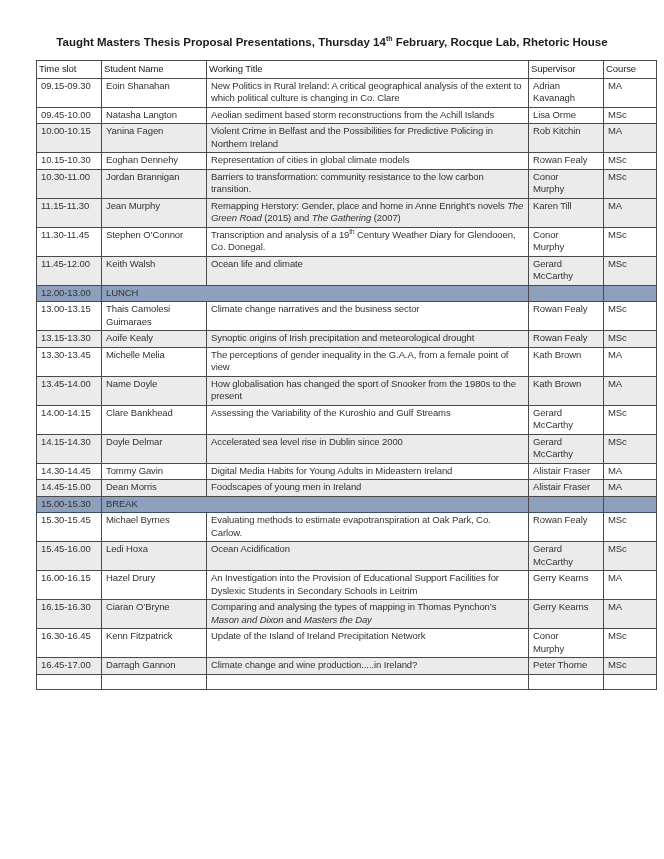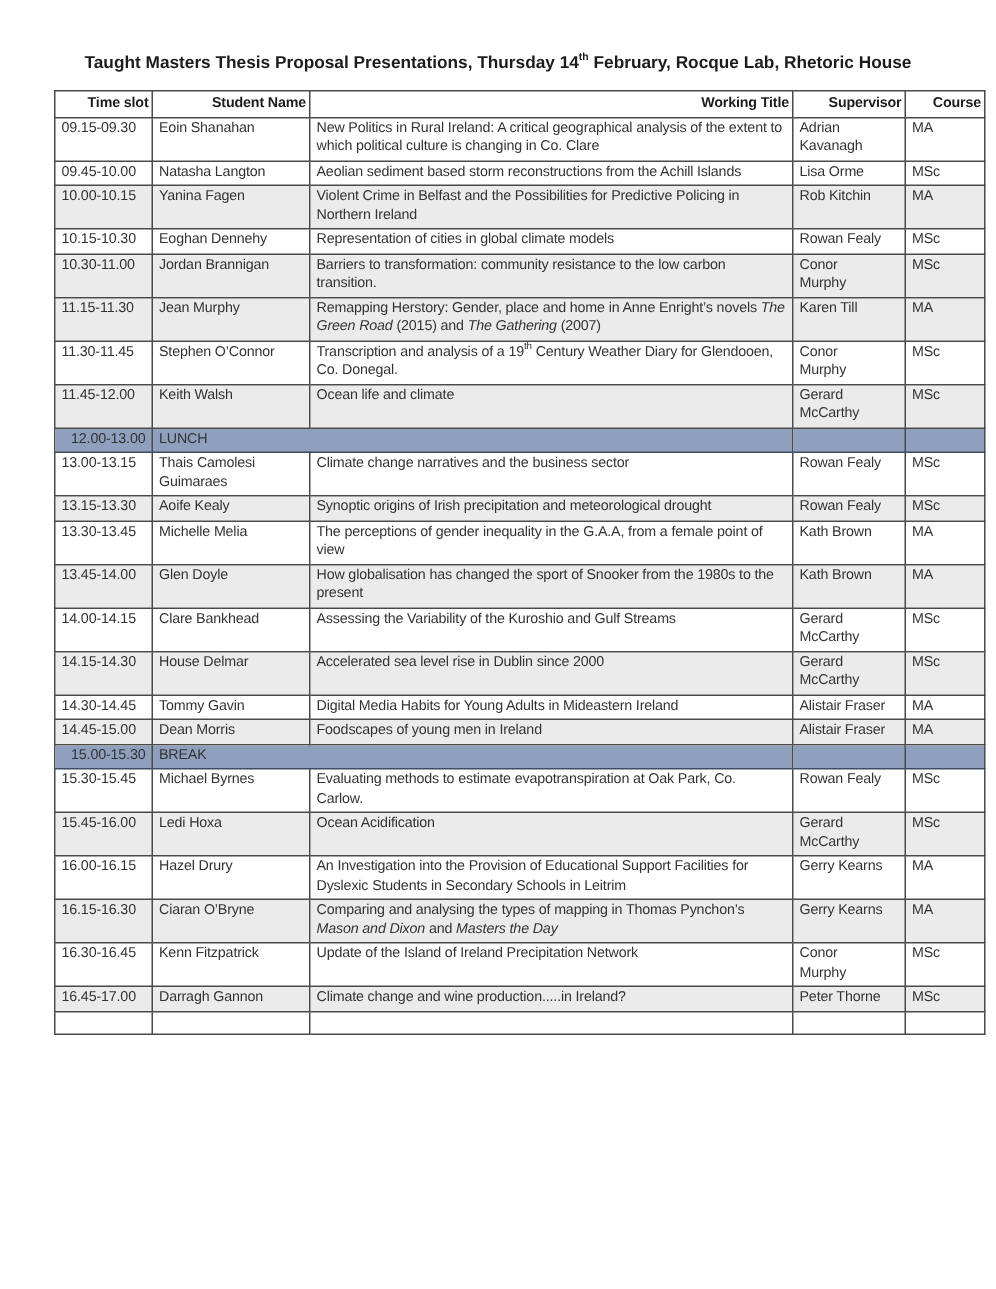--- a/index.html
+++ b/index.html
@@ -30,32 +30,31 @@
     letter-spacing:-0.1px;
   }
   .schedule th,.schedule td{
     border:1px solid var(--border);
     padding:1px 4px 2px 4px;
     vertical-align:top;
     text-align:left;
     overflow:hidden;
   }
   .schedule th{
-    text-align:right;
-    font-weight:bold;
+    text-align:left;
+    font-weight:normal;
     color:#1c1c1c;
     padding:2px 2px 2px 2px;
     margin-top:27px;
   }
   tr.shaded td{background:var(--shade);}
   tr.band td{
     background:var(--band);
     border-top:1.5px solid #3c4c61;
     border-bottom:1px solid #3c4c61;
-    text-align:right;
   }
   tr.band td.band-label{text-align:left;}
   tr.empty-row td{height:11px;}
   .schedule em{font-style:italic;}
   .schedule sup{font-size:6.5px;line-height:0;vertical-align:super;}
 </style>
 </head>
 <body style="--band: #8ea0bd; --shade: #ebebeb; --border: #4a4a4a;">
 
 <h1 class="page-title"><span>Taught Masters Thesis Proposal Presentations, Thursday 14</span><sup>th</sup><span> February, Rocque Lab, Rhetoric House</span></h1>
@@ -156,35 +155,35 @@
       </tr>
       <tr>
         <td>13.30-13.45</td>
         <td>Michelle Melia</td>
         <td><span>The perceptions of gender inequality in the G.A.A, from a female point of view</span></td>
         <td>Kath Brown</td>
         <td>MA</td>
       </tr>
       <tr class="shaded">
         <td>13.45-14.00</td>
-        <td>Glen Doyle</td>
+        <td>Name Doyle</td>
         <td><span>How globalisation has changed the sport of Snooker from the 1980s to the present</span></td>
         <td>Kath Brown</td>
         <td>MA</td>
       </tr>
       <tr>
         <td>14.00-14.15</td>
         <td>Clare Bankhead</td>
         <td><span>Assessing the Variability of the Kuroshio and Gulf Streams</span></td>
         <td>Gerard<br>McCarthy</td>
         <td>MSc</td>
       </tr>
       <tr class="shaded">
         <td>14.15-14.30</td>
-        <td>House Delmar</td>
+        <td>Doyle Delmar</td>
         <td><span>Accelerated sea level rise in Dublin since 2000</span></td>
         <td>Gerard<br>McCarthy</td>
         <td>MSc</td>
       </tr>
       <tr>
         <td>14.30-14.45</td>
         <td>Tommy Gavin</td>
         <td><span>Digital Media Habits for Young Adults in Mideastern Ireland</span></td>
         <td>Alistair Fraser</td>
         <td>MA</td>

